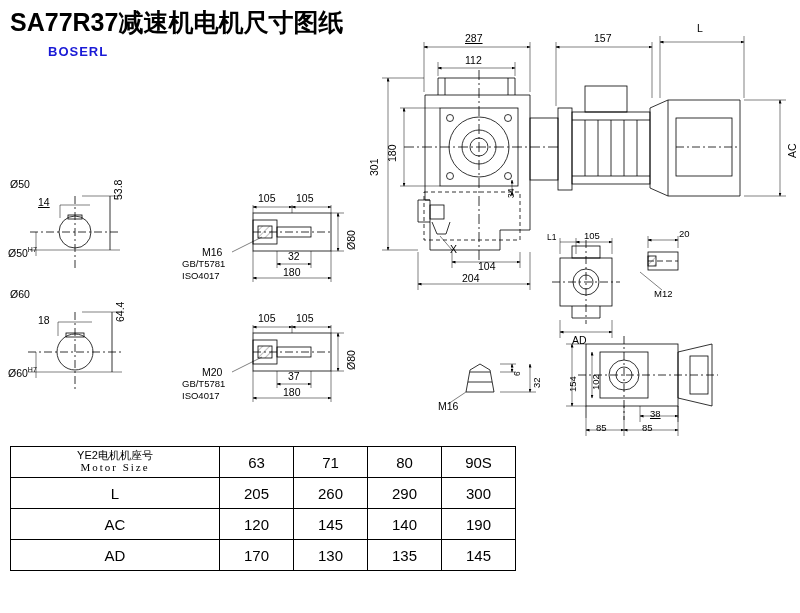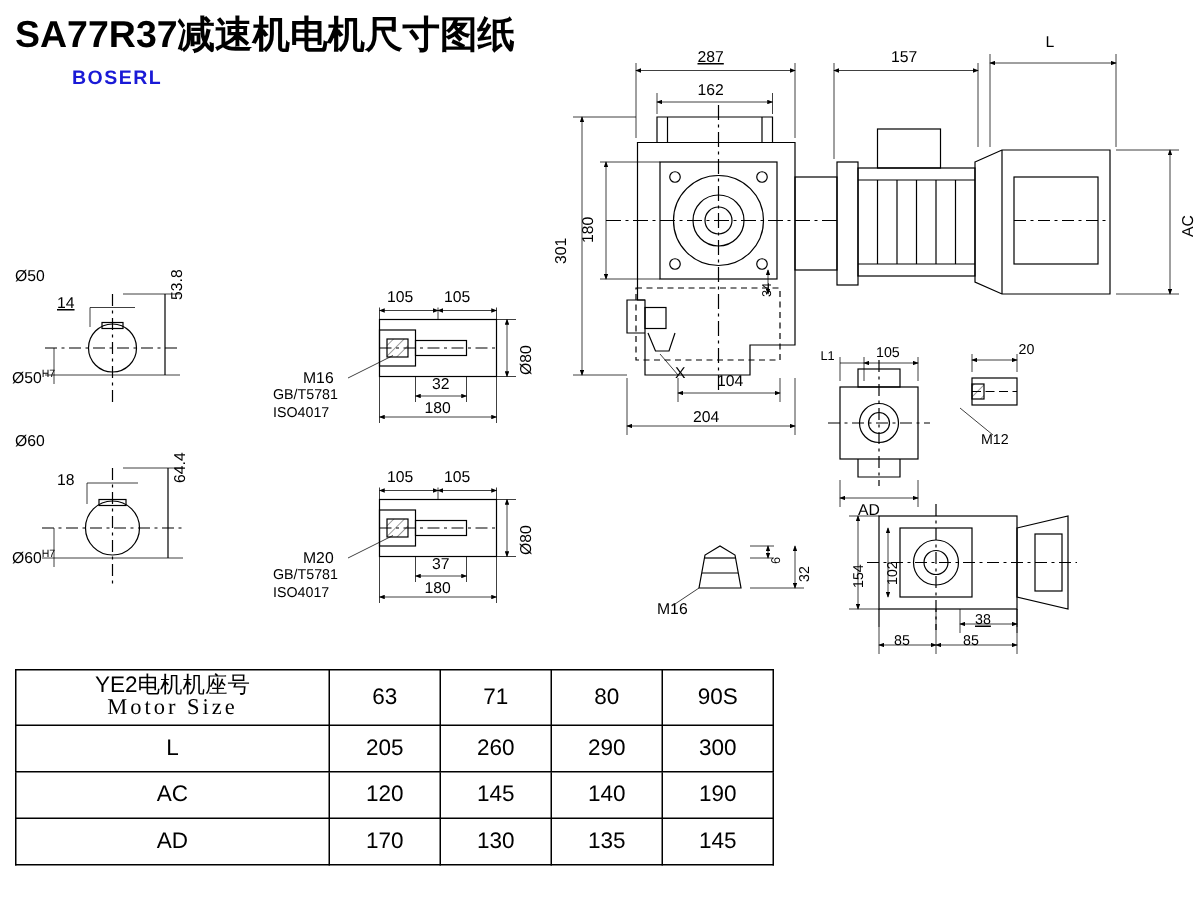--- a/index.html
+++ b/index.html
@@ -39,21 +39,21 @@
     position:absolute;left:10px;top:446px;
     border-collapse:collapse;
     font-size:15px;
   }
   .tbl td{
     border:1px solid #000;
     text-align:center;
     padding:2px 4px;
     height:26px;
   }
-  .tbl td.head{width:200px;line-height:1.05;font-size:15px;}
+  .tbl td.head{width:200px;line-height:1.05;font-size:11px;}
   .tbl td.val{width:65px;}
   .tbl td.rowlabel{width:200px;}
   .two-line{display:block;}
   .two-line span{display:block;}
 </style>
 </head>
 <body>
 
 <div class="title">SA77R37减速机电机尺寸图纸</div>
 <div class="brand">BOSERL</div>
@@ -340,28 +340,28 @@
 <div class="lbl" style="left:202px;top:366px;">M20</div>
 <div class="lbl sm" style="left:182px;top:378px;">GB/T5781</div>
 <div class="lbl sm" style="left:182px;top:390px;">ISO4017</div>
 <div class="lbl" style="left:288px;top:370px;">37</div>
 <div class="lbl" style="left:283px;top:386px;">180</div>
 <div class="lbl rot" style="left:345px;top:370px;">Ø80</div>
 
 <div class="lbl" style="left:465px;top:32px;text-decoration:underline;">287</div>
 <div class="lbl" style="left:594px;top:32px;">157</div>
 <div class="lbl" style="left:697px;top:22px;">L</div>
-<div class="lbl" style="left:465px;top:54px;">162</div>
+<div class="lbl" style="left:465px;top:54px;">112</div>
 
 <div class="lbl rot" style="left:368px;top:176px;">301</div>
 <div class="lbl rot" style="left:386px;top:162px;">180</div>
 <div class="lbl rot xs" style="left:506px;top:198px;">34</div>
 
 <div class="lbl" style="left:462px;top:272px;">204</div>
-<div class="lbl" style="left:478px;top:248px;">104</div>
+<div class="lbl" style="left:478px;top:260px;">104</div>
 <div class="lbl" style="left:450px;top:243px;">X</div>
 
 <div class="lbl rot" style="left:786px;top:158px;">AC</div>
 
 <div class="lbl xs" style="left:547px;top:232px;">L1</div>
 <div class="lbl sm" style="left:584px;top:230px;">105</div>
 <div class="lbl sm" style="left:679px;top:228px;">20</div>
 <div class="lbl sm" style="left:654px;top:288px;">M12</div>
 <div class="lbl" style="left:572px;top:334px;">AD</div>
 

